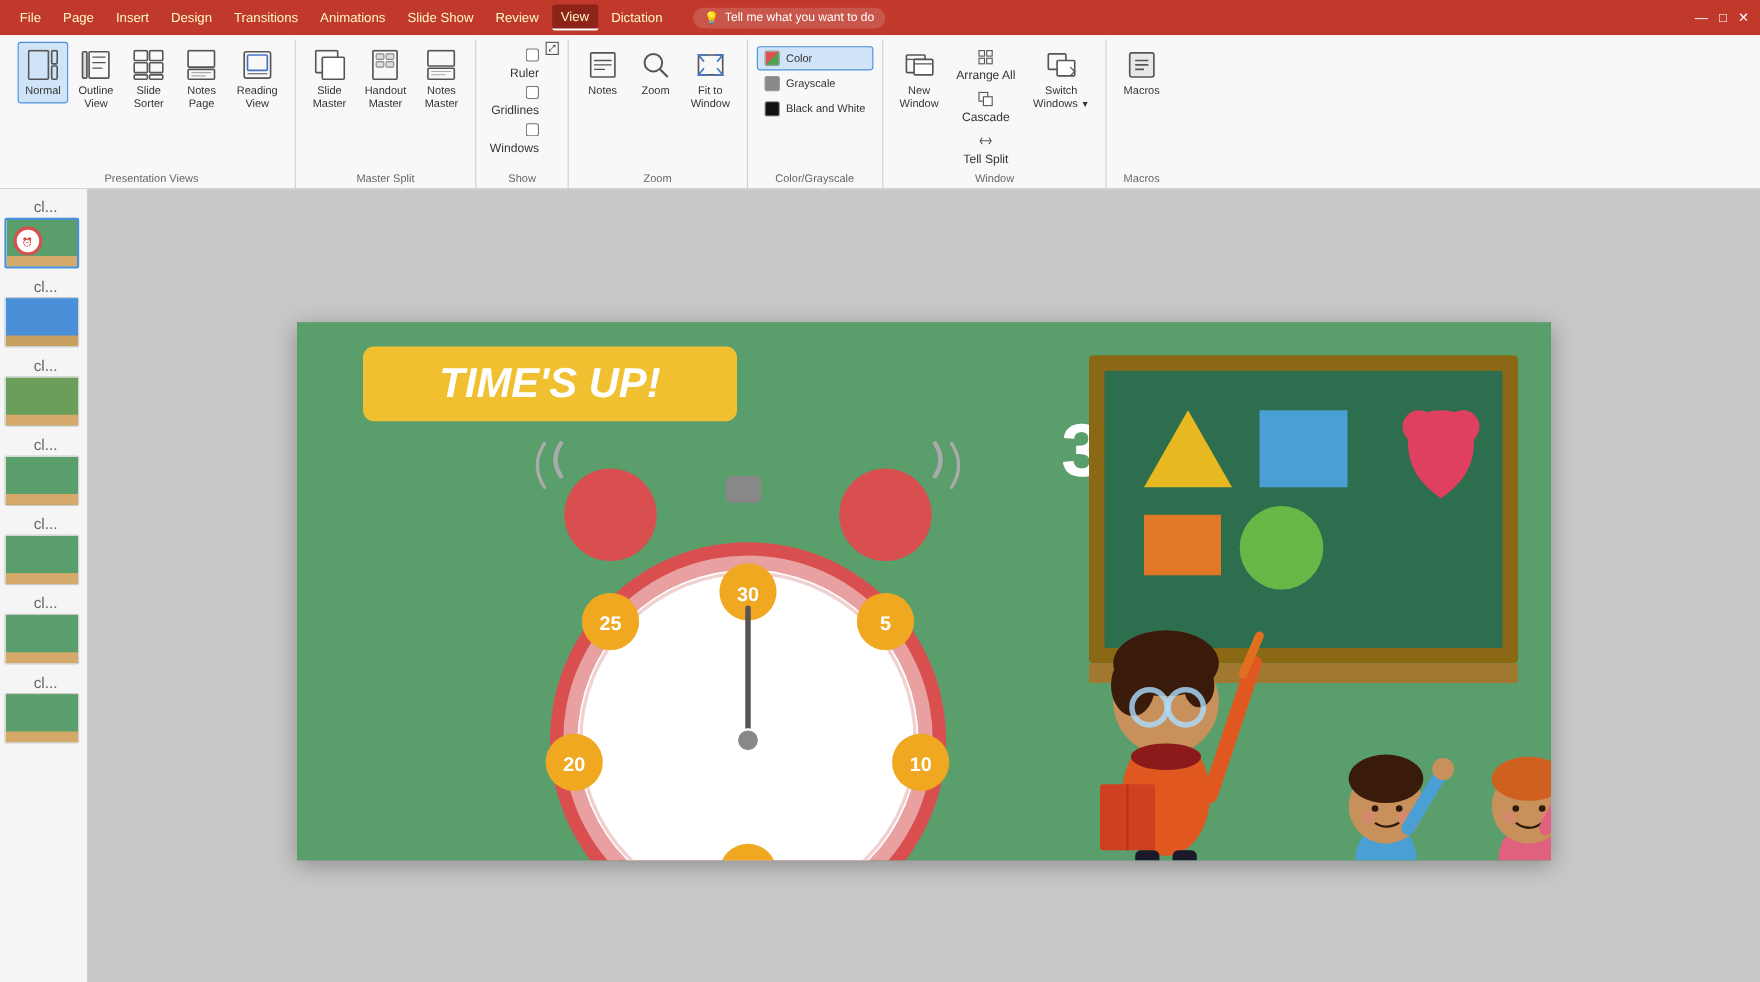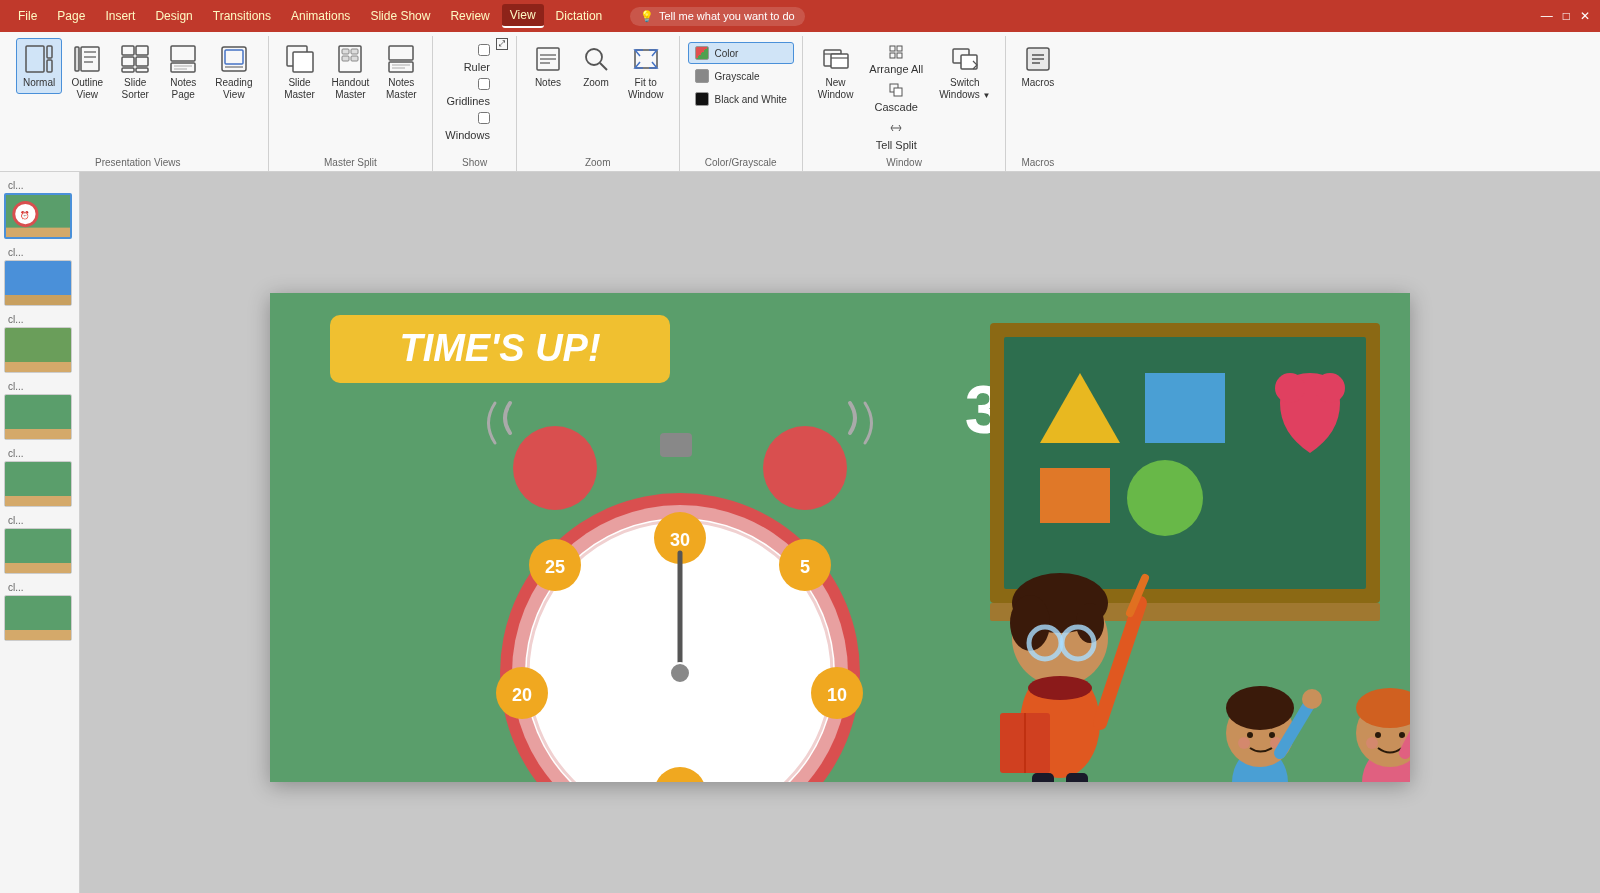--- a/index.html
+++ b/index.html
@@ -176,23 +176,24 @@
       display: flex;
       flex-direction: column;
       gap: 8px;
     }
     .slide-thumb {
       display: flex;
       flex-direction: column;
       gap: 2px;
     }
     .slide-label {
-      font-size: 10px;
+      font-size: 14px;
       color: #666;
       padding-left: 4px;
+      text-align: center;
     }
     .slide-img {
       width: 68px;
       height: 46px;
       background: #fff;
       border: 1px solid #ccc;
       border-radius: 2px;
       overflow: hidden;
       display: flex;
       align-items: center;

